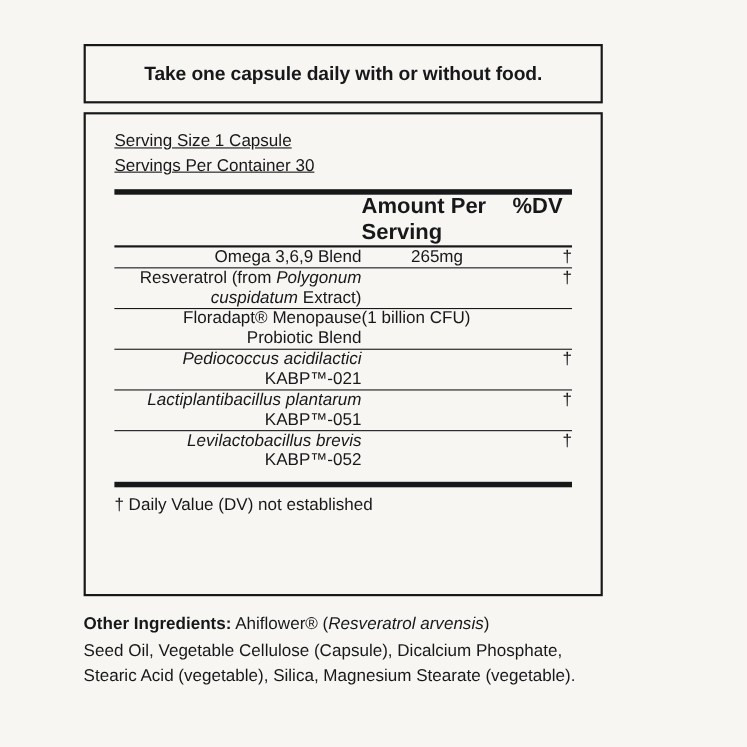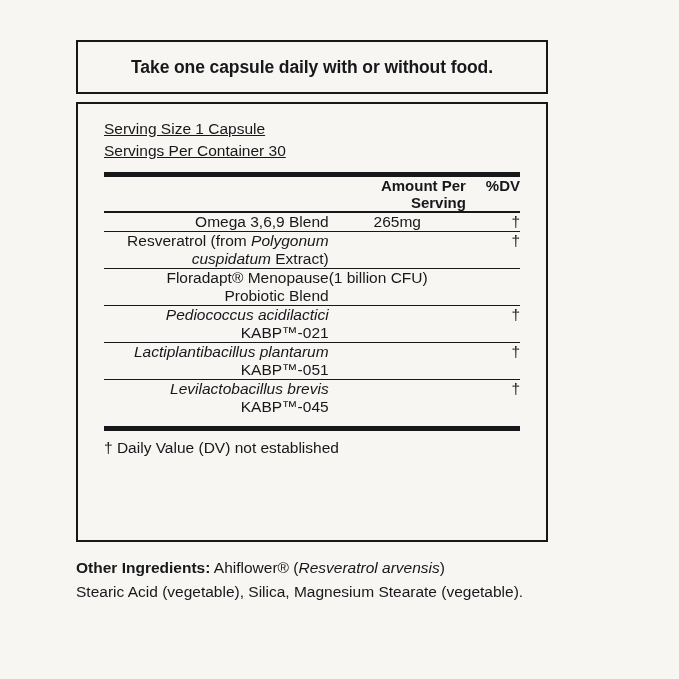--- a/index.html
+++ b/index.html
@@ -77,23 +77,23 @@
   table.facts {
     width: 100%;
     border-collapse: collapse;
     font-size: 15.5px;
   }
   table.facts td, table.facts th {
     padding: 0;
     vertical-align: baseline;
   }
   .hdr-row th {
-    text-align: right;
-    font-weight: bold;
-    font-size: 15px;
+    text-align: left;
+    font-weight: bold;
+    font-size: 20px;
     padding: 4px 0 5px 0;
   }
   .hdr-spacer {
     width: 54%;
   }
   .col-amount {
     width: 33%;
   }
   .col-dv {
     width: 13%;
@@ -222,30 +222,31 @@
           <td class="amount"></td>
           <td class="dv">†</td>
         </tr>
         <tr>
           <td colspan="3">
               <div class="rule-thin"></div>
             </td>
         </tr>
 
         <tr class="row indent">
-          <td class="name"><span class="ital">Levilactobacillus brevis</span><span> KABP™-045</span></td>
+          <td class="name"><span class="ital">Levilactobacillus brevis</span><span> KABP™-052</span></td>
           <td class="amount"></td>
           <td class="dv">†</td>
         </tr>
       </tbody>
     </table>
 
     <div class="rule-thick"></div>
 
     <div class="footnote">† Daily Value (DV) not established</div>
   </div>
 
   <div class="other">
     <div><b>Other Ingredients:</b><span> Ahiflower® (</span><span class="ital">Resveratrol arvensis</span><span>)</span></div>
+    <div>Seed Oil, Vegetable Cellulose (Capsule), Dicalcium Phosphate,</div>
     <div>Stearic Acid (vegetable), Silica, Magnesium Stearate (vegetable).</div>
   </div>
 
 </div>
 
 </body></html>

